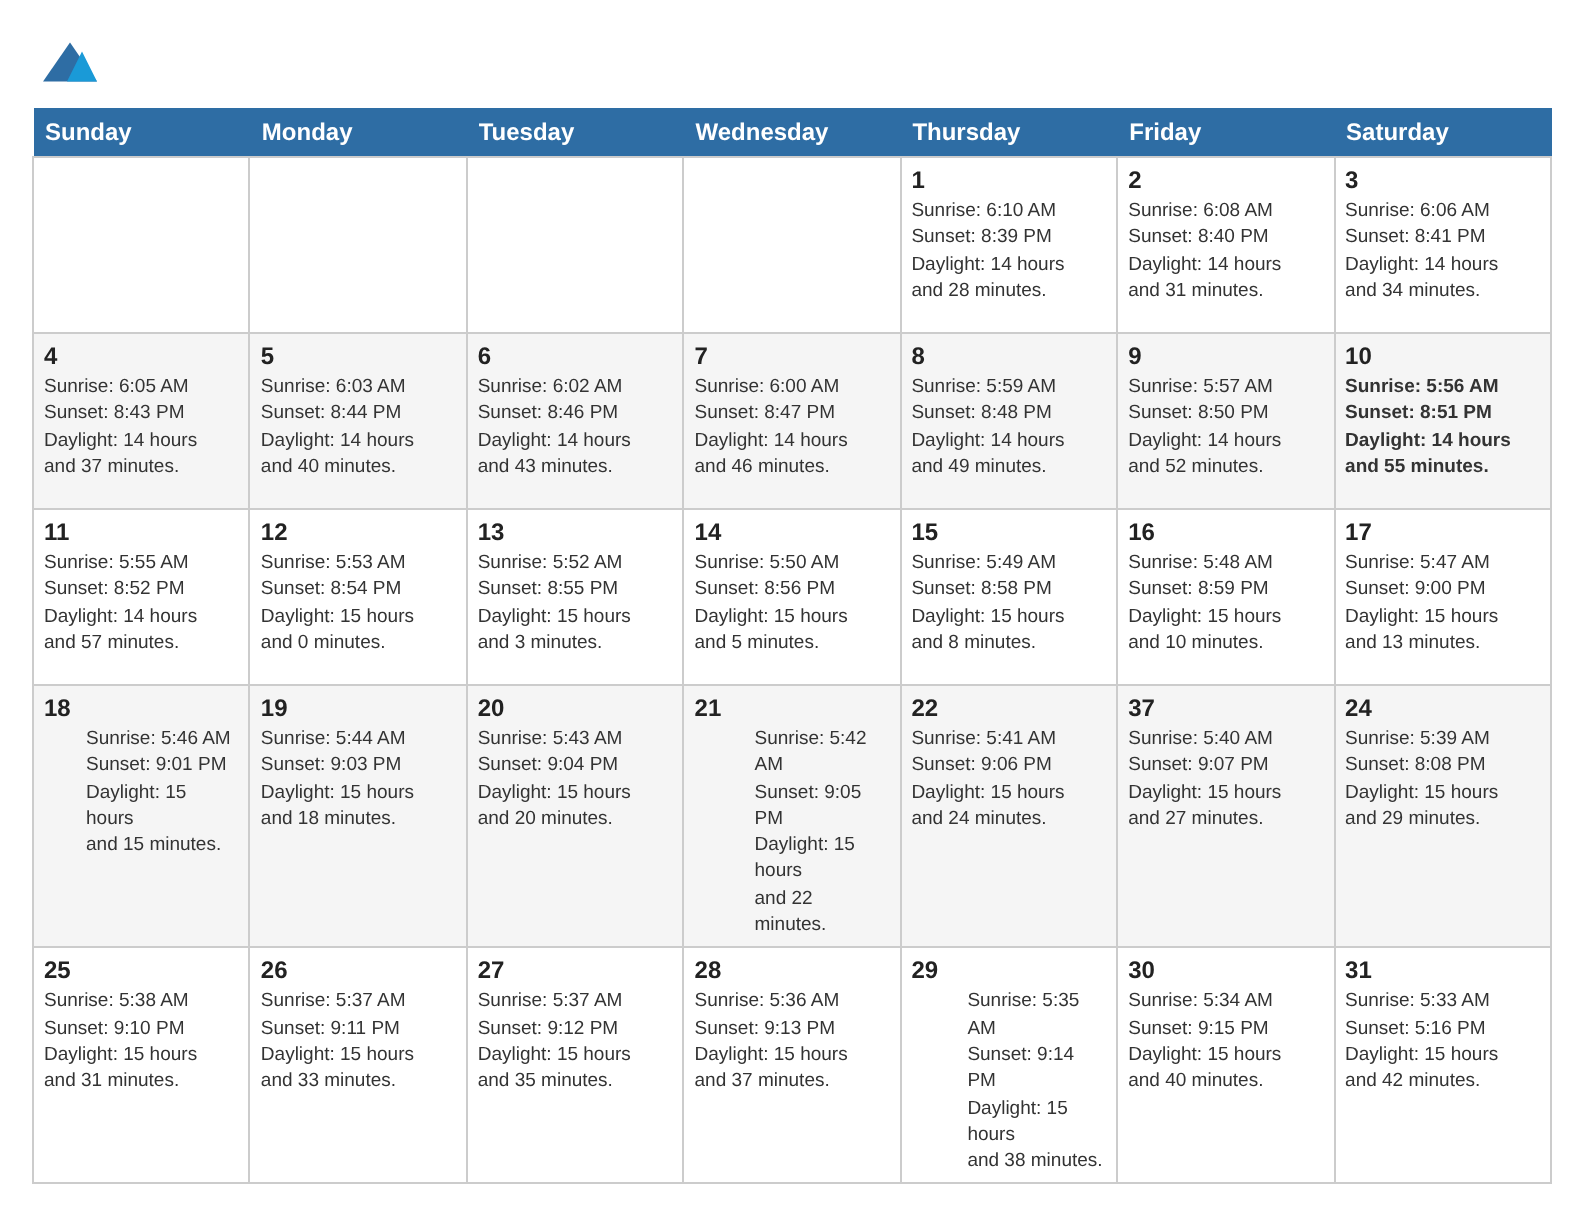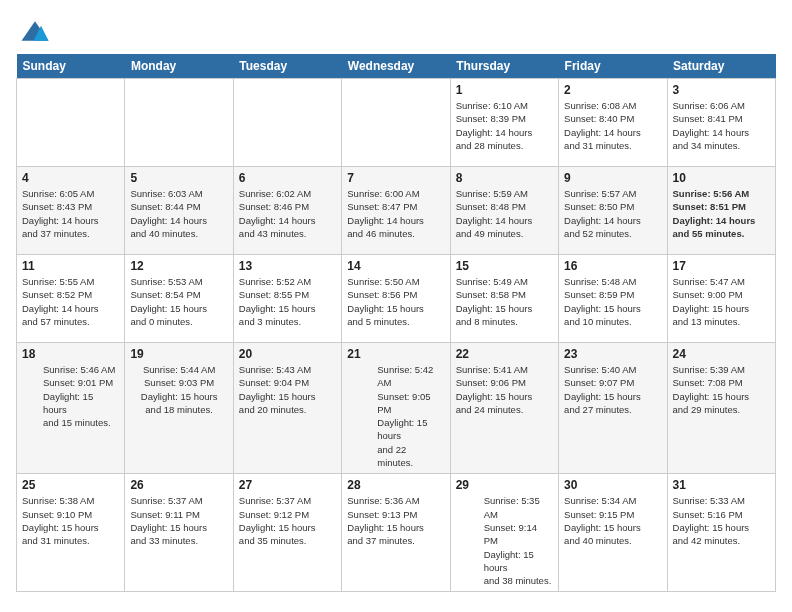--- a/index.html
+++ b/index.html
@@ -259,21 +259,21 @@
       <tr>
         <td>
           <div class="day-num">18</div>
           <div class="day-info" style="white-space: pre-line; margin-left: 21px;">Sunrise: 5:46 AM
 Sunset: 9:01 PM
 Daylight: 15 hours
 and 15 minutes.</div>
         </td>
         <td>
           <div class="day-num">19</div>
-          <div class="day-info" style="white-space: pre-line; text-align: center;">Sunrise: 5:44 AM
+          <div class="day-info" style="white-space: pre-line;">Sunrise: 5:44 AM
 Sunset: 9:03 PM
 Daylight: 15 hours
 and 18 minutes.</div>
         </td>
         <td>
           <div class="day-num">20</div>
           <div class="day-info" style="white-space: pre-line;">Sunrise: 5:43 AM
 Sunset: 9:04 PM
 Daylight: 15 hours
 and 20 minutes.</div>
@@ -286,30 +286,30 @@
 and 22 minutes.</div>
         </td>
         <td>
           <div class="day-num">22</div>
           <div class="day-info" style="white-space: pre-line;">Sunrise: 5:41 AM
 Sunset: 9:06 PM
 Daylight: 15 hours
 and 24 minutes.</div>
         </td>
         <td>
-          <div class="day-num">23</div>
+          <div class="day-num">37</div>
           <div class="day-info" style="white-space: pre-line;">Sunrise: 5:40 AM
 Sunset: 9:07 PM
 Daylight: 15 hours
 and 27 minutes.</div>
         </td>
         <td>
           <div class="day-num">24</div>
           <div class="day-info" style="white-space: pre-line;">Sunrise: 5:39 AM
-Sunset: 7:08 PM
+Sunset: 8:08 PM
 Daylight: 15 hours
 and 29 minutes.</div>
         </td>
       </tr>
       <tr>
         <td>
           <div class="day-num">25</div>
           <div class="day-info" style="white-space: pre-line;">Sunrise: 5:38 AM
 Sunset: 9:10 PM
 Daylight: 15 hours

